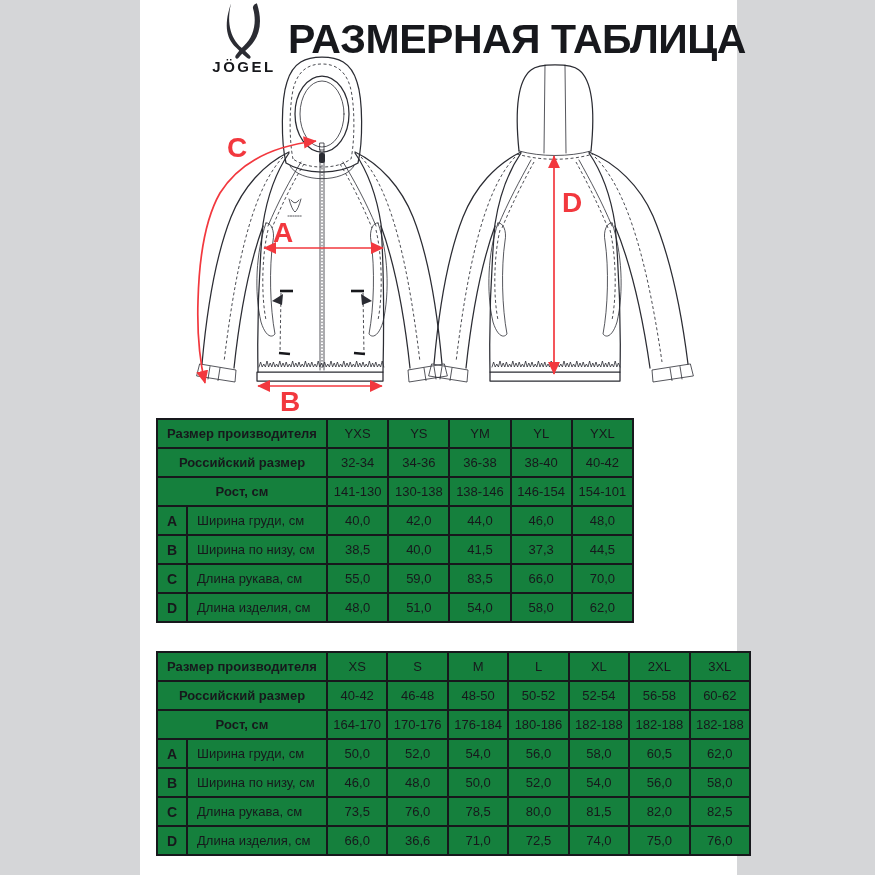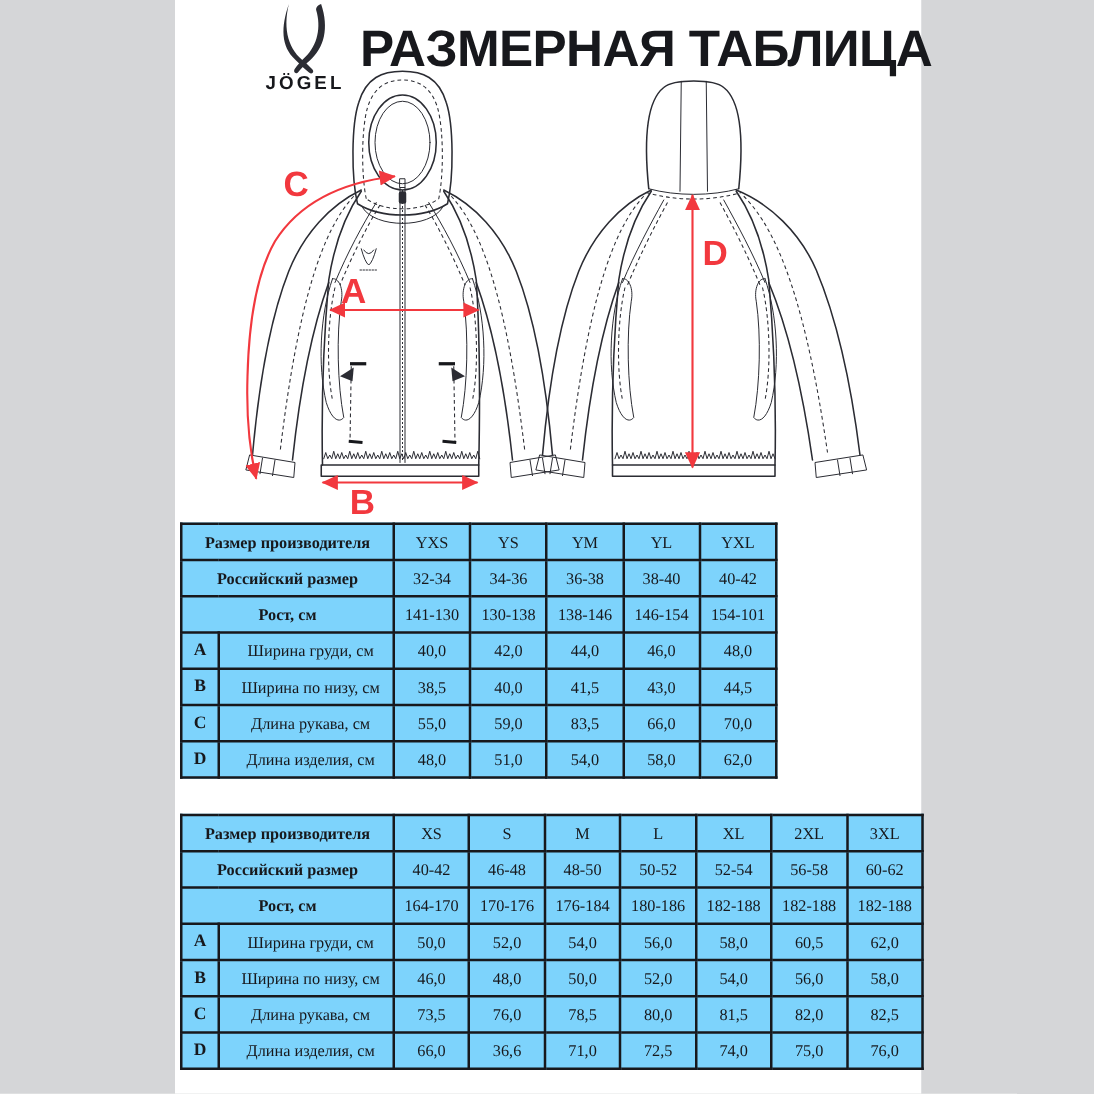--- a/index.html
+++ b/index.html
@@ -27,32 +27,32 @@
   .ink{stroke:#2b2c33;fill:none;stroke-width:1.25;stroke-linecap:round;stroke-linejoin:round;}
   .ink.thin{stroke-width:0.8;}
   .dash{stroke:#2b2c33;fill:none;stroke-width:0.85;stroke-dasharray:3 2.4;}
   .dash2{stroke:#2b2c33;fill:none;stroke-width:0.8;stroke-dasharray:1.6 1.6;}
   .fillink{fill:#2b2c33;stroke:none;}
   .thick{stroke:#17181c;stroke-width:2.6;fill:none;stroke-linecap:butt;}
   .red{stroke:var(--red);fill:none;stroke-width:1.7;}
   .redlabel{fill:var(--red);stroke:none;font-weight:bold;font-size:28px;font-family:"Liberation Sans","DejaVu Sans",sans-serif;}
   
   table.size{
-    position:absolute;left:4px;border-collapse:collapse;table-layout:fixed;
-    font-size:13px;color:#17181c;background:#7dd3fc;font-family:Liberation Serif, serif;
+    position:absolute;left:16px;border-collapse:collapse;table-layout:fixed;
+    font-size:13px;color:#17181c;background:#15803d;
   }
   #table1{top:418px;width:478px;}
   #table2{top:651px;width:595px;}
   table.size th,table.size td{
     border:2px solid #17181c;height:27px;text-align:center;vertical-align:middle;
     padding:0 2px;overflow:hidden;white-space:nowrap;
   }
   table.size th.hlabel{font-weight:bold;}
   table.size th.letter{font-weight:bold;font-size:14px;}
-  table.size th.mlabel{font-weight:normal;text-align:center;padding-left:9px;}
+  table.size th.mlabel{font-weight:normal;text-align:left;padding-left:9px;}
   table.size td{font-weight:normal;}
 </style>
 </head>
 <body style="--red: #F2383E;">
 
 <div class="paper">
 
   <div class="logo">
     <svg width="66" height="58" viewBox="0 0 100 90">
       <path class="fillink" d="M 30,2 C 22,34 30,60 50,74 L 59,83 C 62,86 59,90 55,87 C 47,80 42,75 38,71 C 20,55 20,30 30,2 Z"></path>
@@ -218,21 +218,21 @@
           <td>44,0</td>
           <td>46,0</td>
           <td>48,0</td>
         </tr>
         <tr>
           <th class="letter">B</th>
           <th class="mlabel">Ширина по низу, см</th>
           <td>38,5</td>
           <td>40,0</td>
           <td>41,5</td>
-          <td>43,0</td>
+          <td>37,3</td>
           <td>44,5</td>
         </tr>
         <tr>
           <th class="letter">C</th>
           <th class="mlabel">Длина рукава, см</th>
           <td>55,0</td>
           <td>59,0</td>
           <td>83,5</td>
           <td>66,0</td>
           <td>70,0</td>

